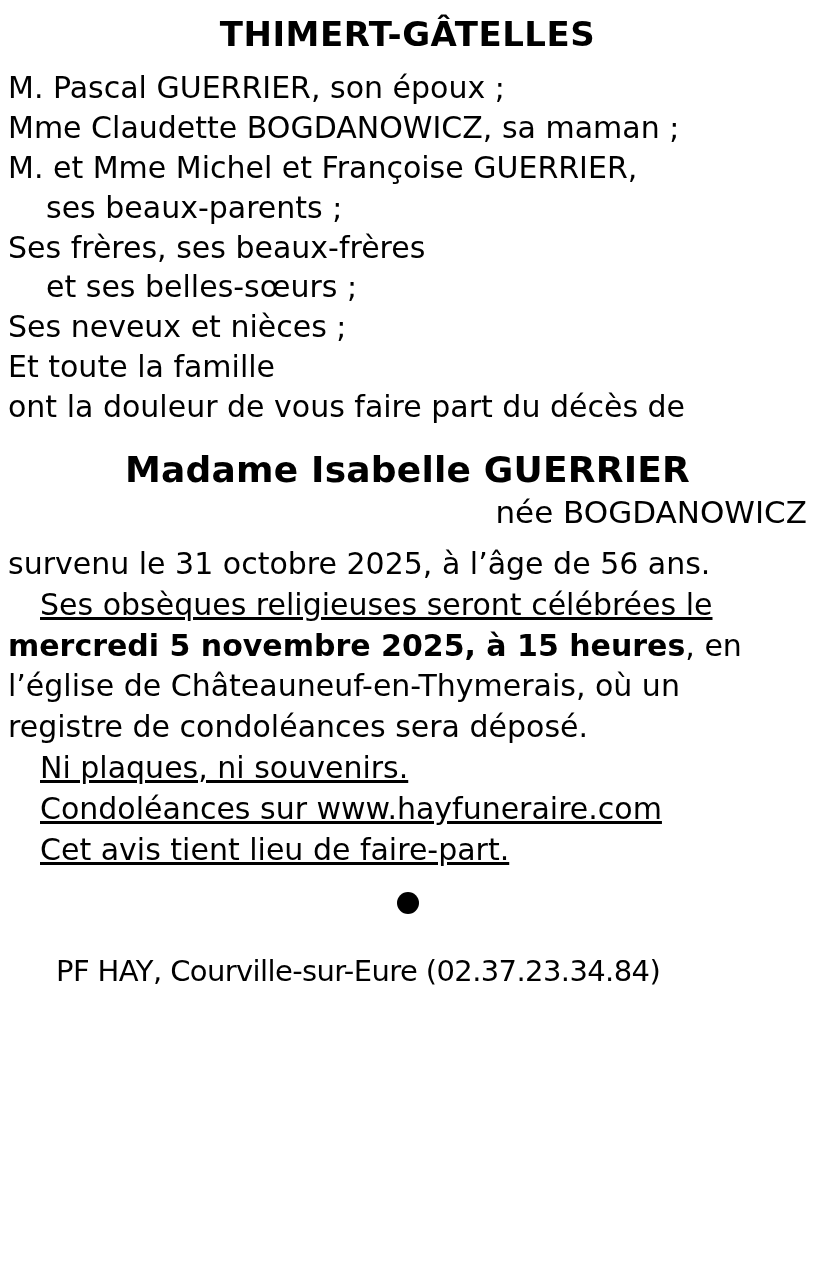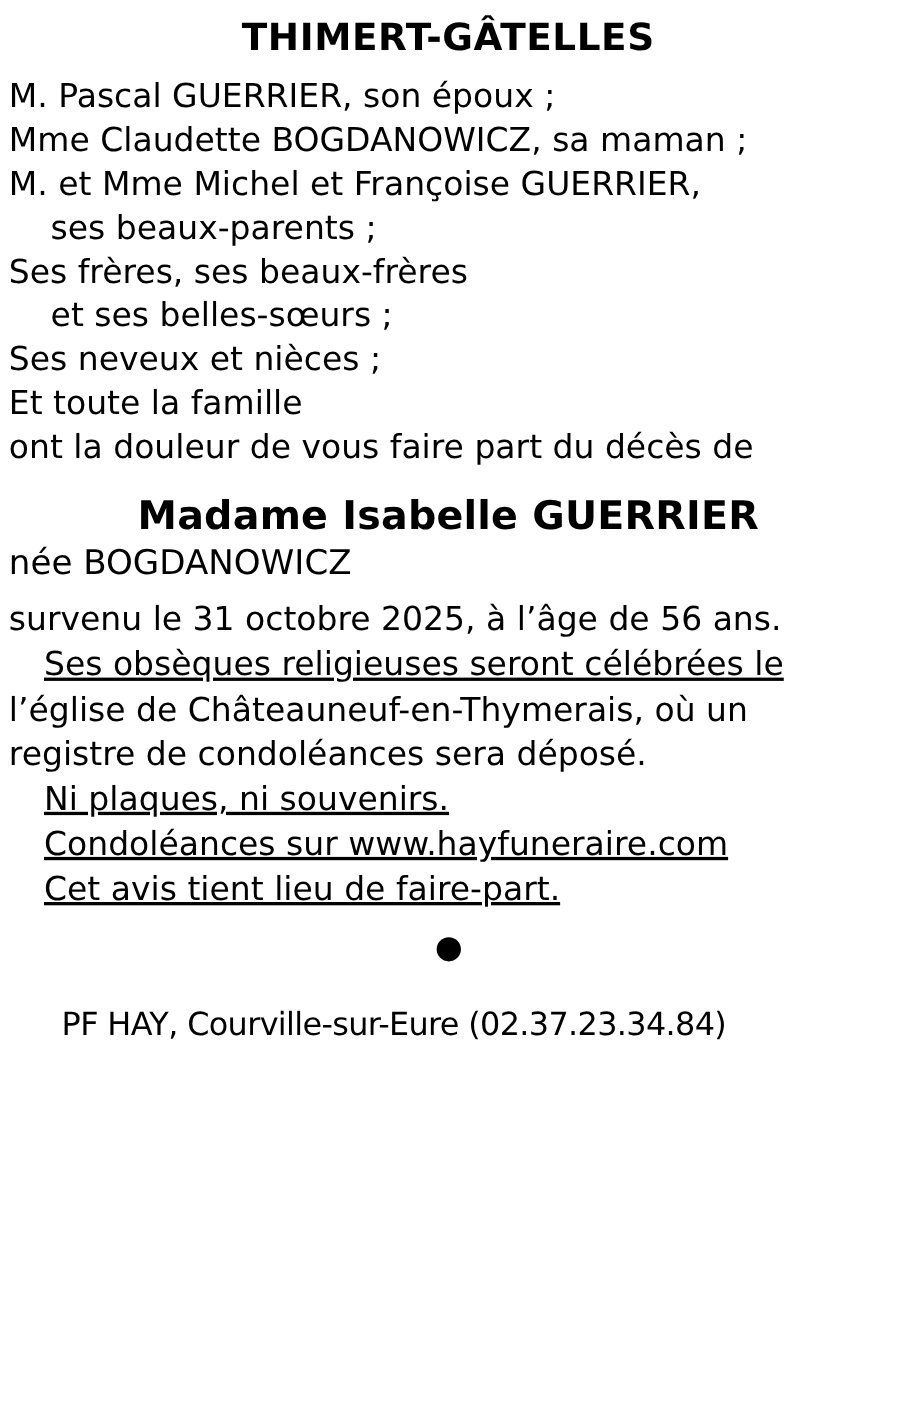--- a/index.html
+++ b/index.html
@@ -42,21 +42,21 @@
     padding-left: 38px;
   }
   .deceased-name {
     text-align: center;
     font-weight: bold;
     font-size: 36px;
     margin: 16px 0 4px 0;
     letter-spacing: 0.2px;
   }
   .deceased-maiden {
-    text-align: left;
+    text-align: right;
     font-size: 31px;
     margin: 0 0 14px 0;
   }
   .body-text {
     font-size: 30px;
     line-height: 1.36;
     margin: 0;
   }
   .body-text .line {
     white-space: nowrap;
@@ -117,20 +117,21 @@
     <div class="line">Et toute la famille</div>
     <div class="line">ont la douleur de vous faire part du décès de</div>
   </div>
 
   <div class="deceased-name">Madame Isabelle GUERRIER</div>
   <div class="deceased-maiden">née BOGDANOWICZ</div>
 
   <div class="body-text">
     <div class="line">survenu le 31 octobre 2025, à l’âge de 56 ans.</div>
     <div class="line para-indent">Ses obsèques religieuses seront célébrées le</div>
+    <div class="line"><b>mercredi 5 novembre 2025, à 15 heures</b><span>, en</span></div>
     <div class="line">l’église de Châteauneuf-en-Thymerais, où un</div>
     <div class="line">registre de condoléances sera déposé.</div>
     <div class="line para-indent">Ni plaques, ni souvenirs.</div>
     <div class="line para-indent">Condoléances sur www.hayfuneraire.com</div>
     <div class="line para-indent">Cet avis tient lieu de faire-part.</div>
   </div>
 
   <div class="separator"><span class="dot"></span></div>
 
 

